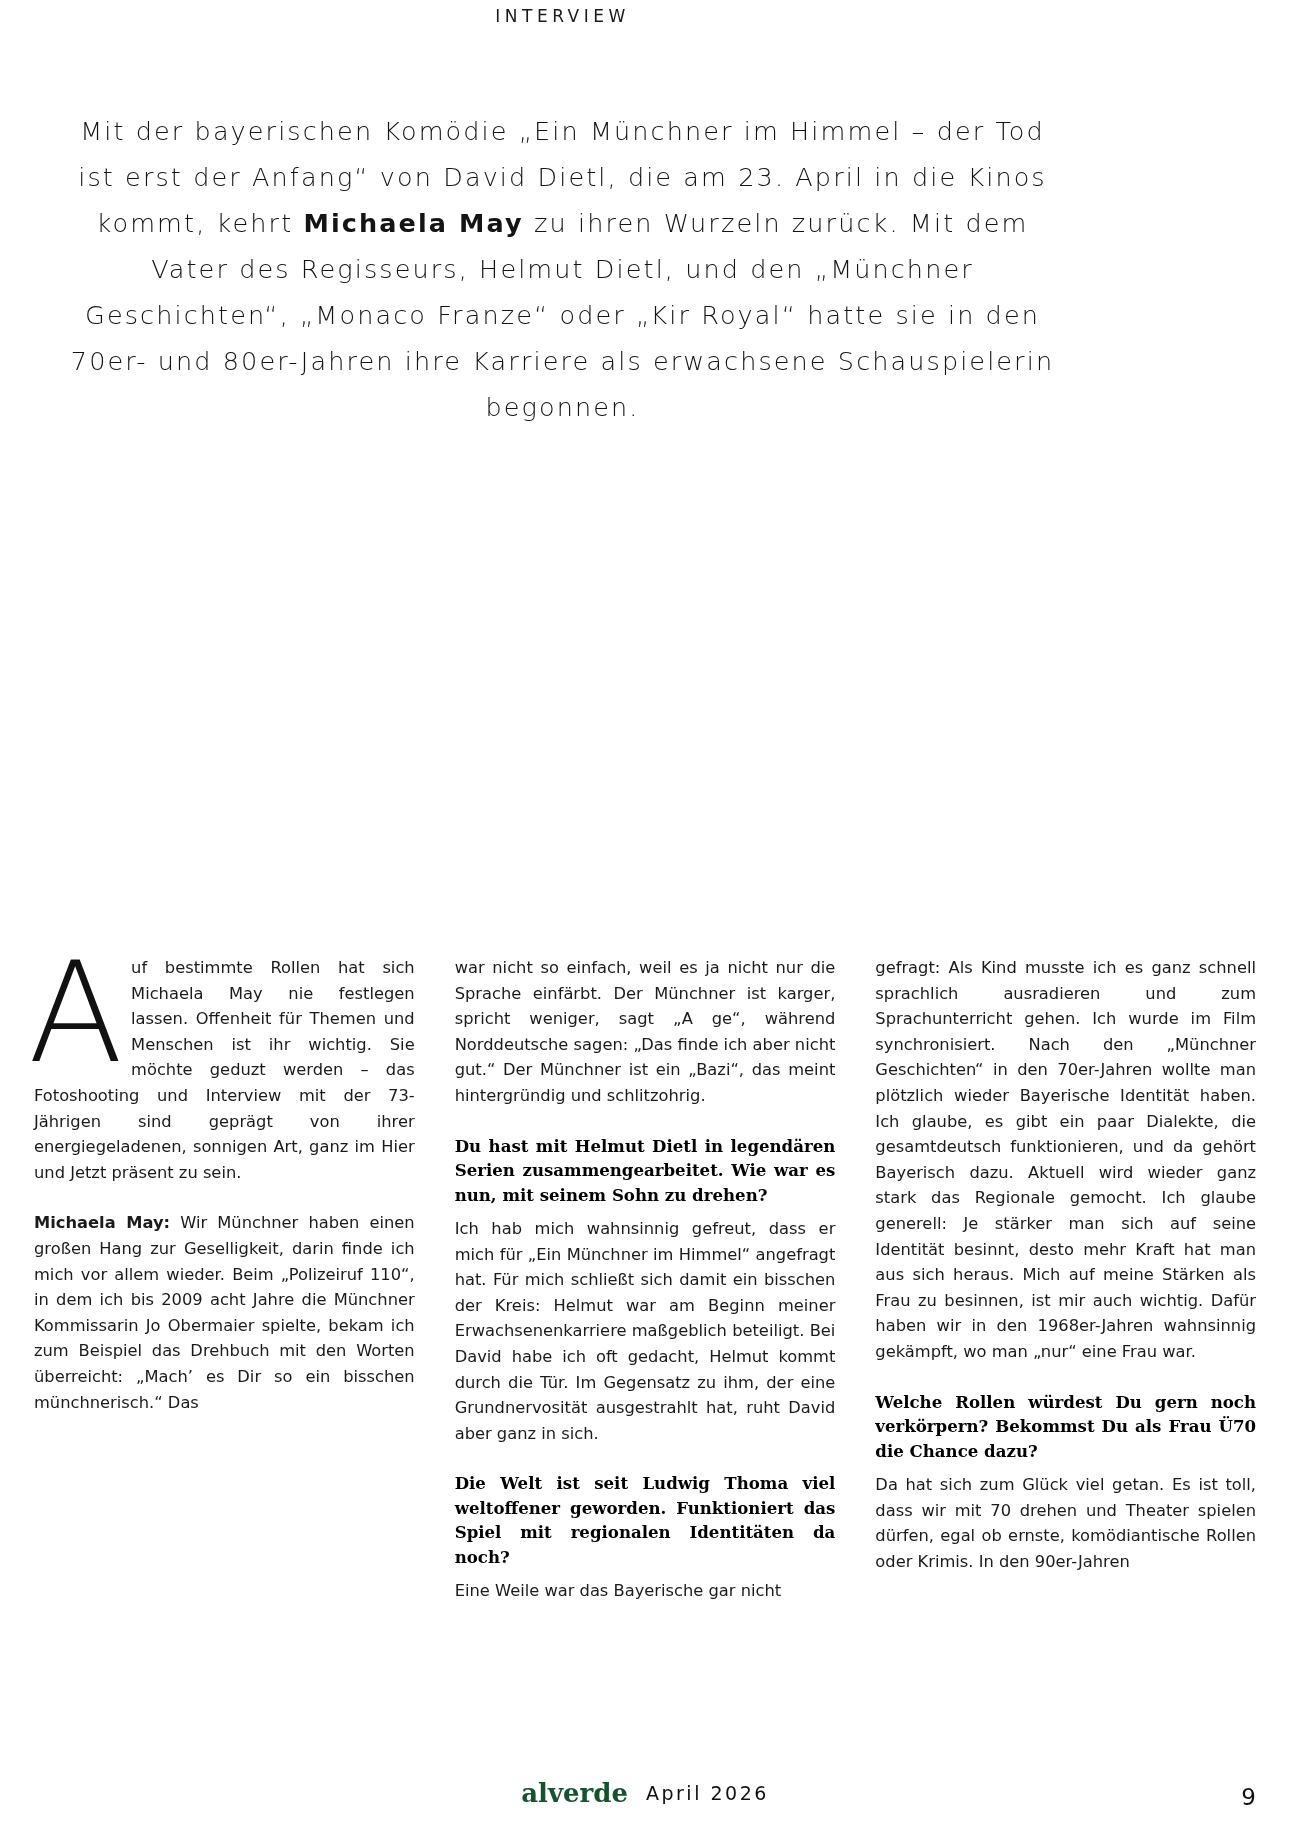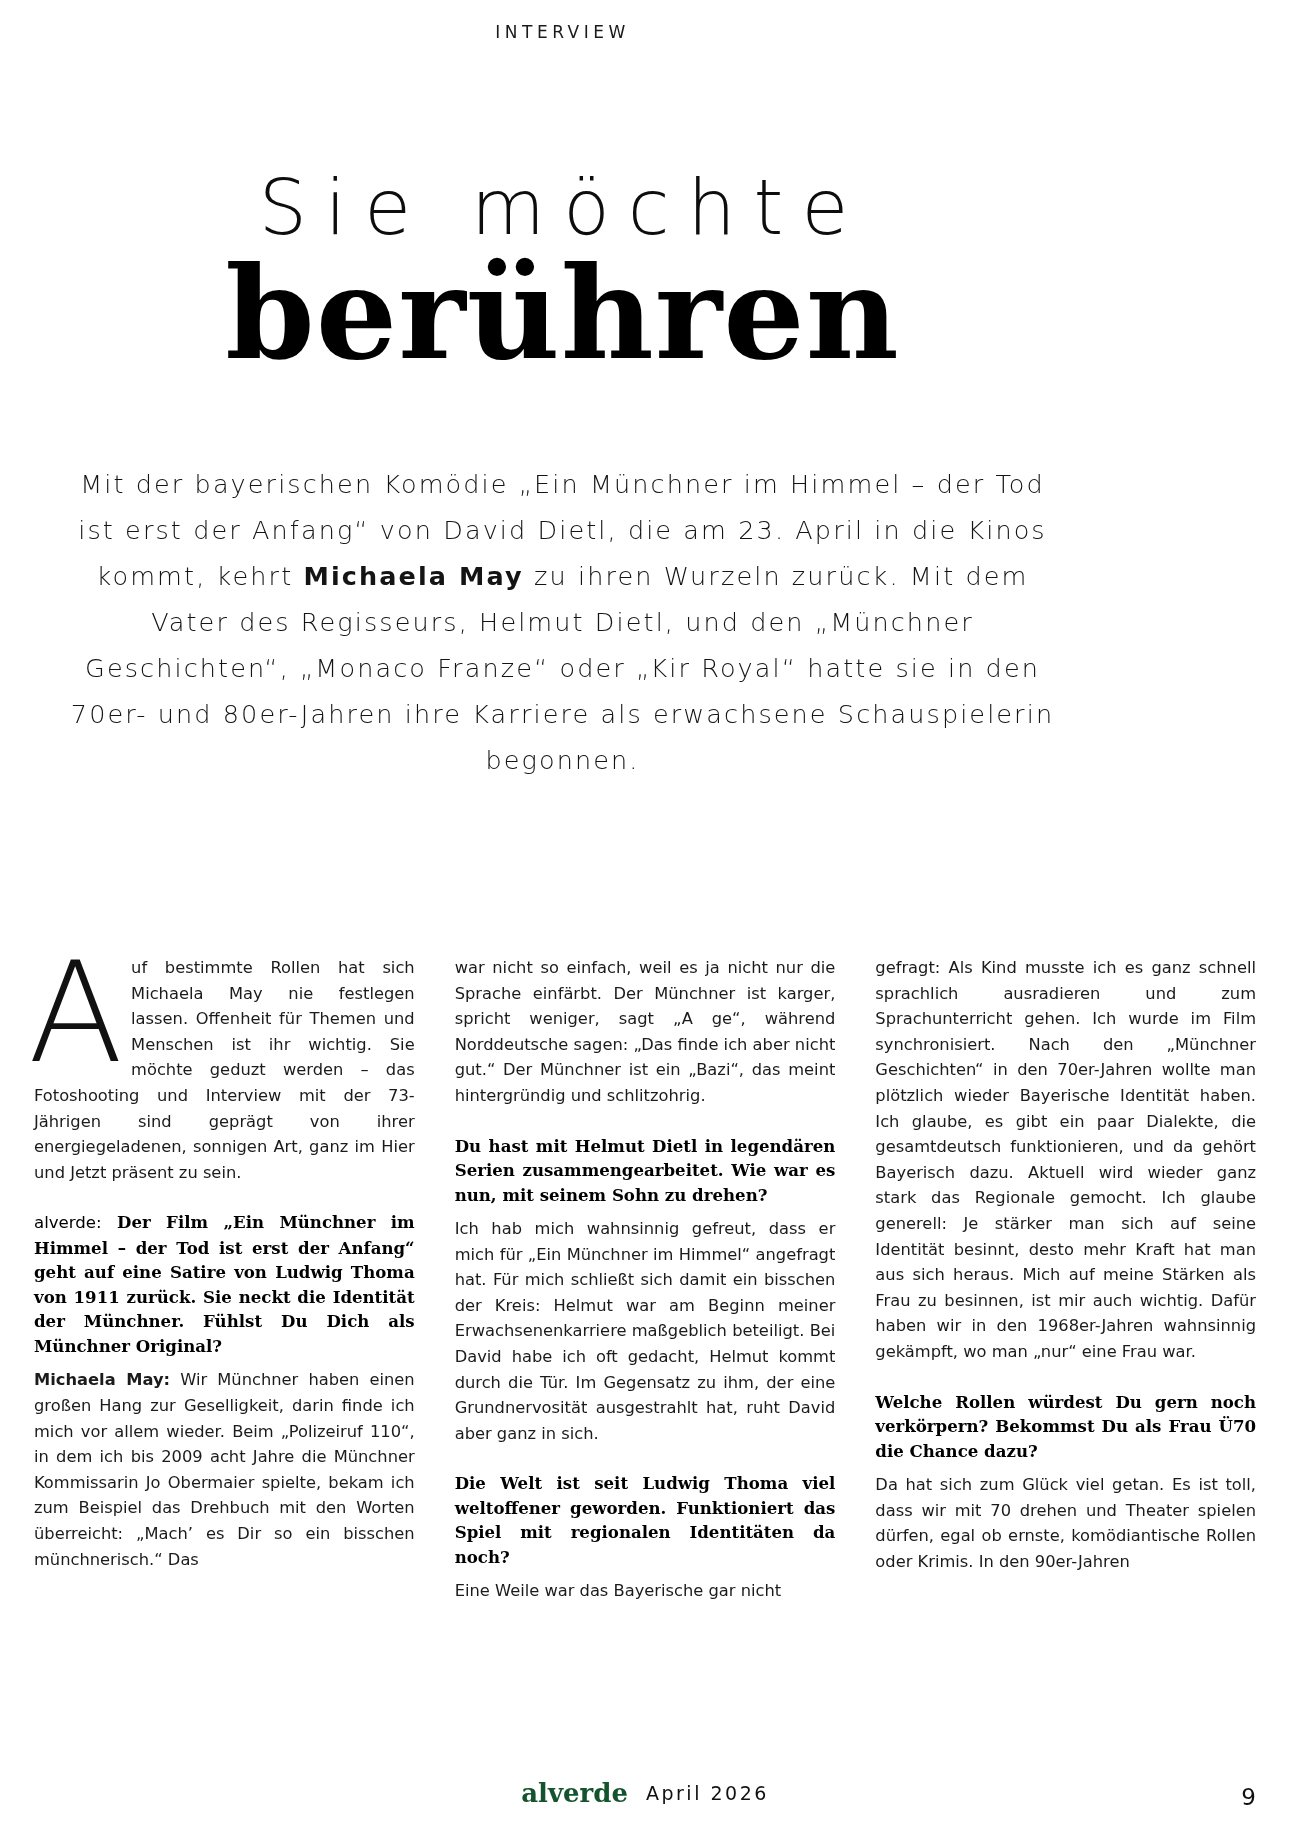--- a/index.html
+++ b/index.html
@@ -11,21 +11,21 @@
     font-family: "Liberation Sans", sans-serif;
     color: #111111;
     position: relative;
     overflow: hidden;
   }
 
   .page {
     position: relative;
     width: 1125px;
     height: 1836px;
-    padding: 16px;
+    padding: 0;
   }
 
   
   .kicker {
     text-align: center;
     font-family: "DejaVu Sans", sans-serif;
     font-size: 17px;
     letter-spacing: 4.5px;
     font-weight: 400;
     color: #1a1a1a;
@@ -165,33 +165,28 @@
     color: #111;
   }
 </style>
 </head>
 <body>
 
 <div class="page">
 
   <div class="kicker">INTERVIEW</div>
 
-  <div class="headline-wrap">
-    <div class="headline-line1">Sie möchte</div>
-    <div class="headline-line2">berühren</div>
-  </div>
 
   <div class="standfirst"><span>Mit der bayerischen Komödie „Ein Münchner im Himmel – der Tod ist erst der Anfang“ von David Dietl, die am 23. April in die Kinos kommt, kehrt </span><b>Michaela May</b><span> zu ihren Wurzeln zurück. Mit dem Vater des Regisseurs, Helmut Dietl, und den „Münchner Geschichten“, „Monaco Franze“ oder „Kir Royal“ hatte sie in den 70er- und 80er-Jahren ihre Karriere als erwachsene Schauspielerin begonnen.</span></div>
 
   <div class="columns">
 
     <div class="col">
       <p class="dropcap-para"><span class="dropcap">A</span><span>uf bestimmte Rollen hat sich Michaela May nie festlegen lassen. Offenheit für Themen und Menschen ist ihr wichtig. Sie möchte geduzt werden – das Fotoshooting und Interview mit der 73-Jährigen sind geprägt von ihrer energiegeladenen, sonnigen Art, ganz im Hier und Jetzt präsent zu sein.</span></p>
       <div class="gap"></div>
-      <p class="question"><span class="q-label">alverde:</span><span> Der Film „Ein Münchner im Himmel – der Tod ist erst der Anfang“ geht auf eine Satire von Ludwig Thoma von 1911 zurück. Sie neckt die Identität der Münchner. Fühlst Du Dich als Münchner Original?</span></p>
       <p><span class="speaker">Michaela May:</span><span> Wir Münchner haben einen großen Hang zur Geselligkeit, darin finde ich mich vor allem wieder. Beim „Polizeiruf 110“, in dem ich bis 2009 acht Jahre die Münchner Kommissarin Jo Obermaier spielte, bekam ich zum Beispiel das Drehbuch mit den Worten überreicht: „Mach’ es Dir so ein bisschen münchnerisch.“ Das</span></p>
     </div>
 
     <div class="col">
       <p>war nicht so einfach, weil es ja nicht nur die Sprache einfärbt. Der Münchner ist karger, spricht weniger, sagt „A ge“, während Norddeutsche sagen: „Das finde ich aber nicht gut.“ Der Münchner ist ein „Bazi“, das meint hintergründig und schlitzohrig.</p>
       <div class="gap"></div>
       <p class="question">Du hast mit Helmut Dietl in legendären Serien zusammengearbeitet. Wie war es nun, mit seinem Sohn zu drehen?</p>
       <p>Ich hab mich wahnsinnig gefreut, dass er mich für „Ein Münchner im Himmel“ angefragt hat. Für mich schließt sich damit ein bisschen der Kreis: Helmut war am Beginn meiner Erwachsenenkarriere maßgeblich beteiligt. Bei David habe ich oft gedacht, Helmut kommt durch die Tür. Im Gegensatz zu ihm, der eine Grundnervosität ausgestrahlt hat, ruht David aber ganz in sich.</p>
       <div class="gap"></div>
       <p class="question">Die Welt ist seit Ludwig Thoma viel weltoffener geworden. Funktioniert das Spiel mit regionalen Identitäten da noch?</p>

